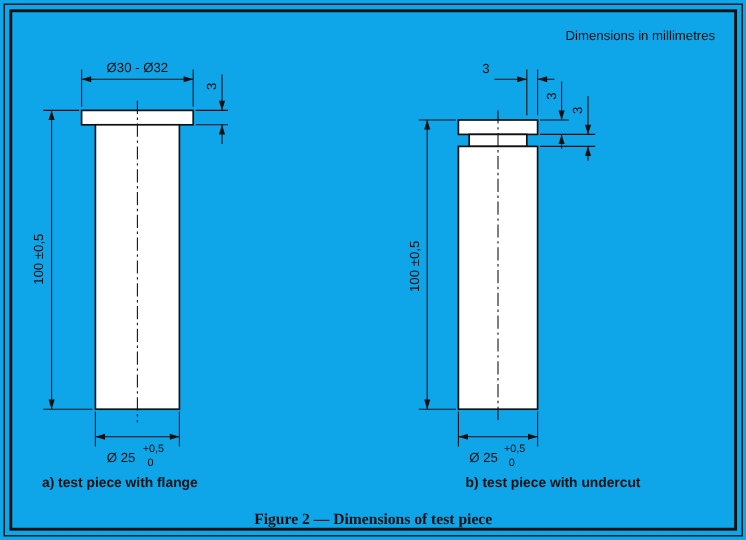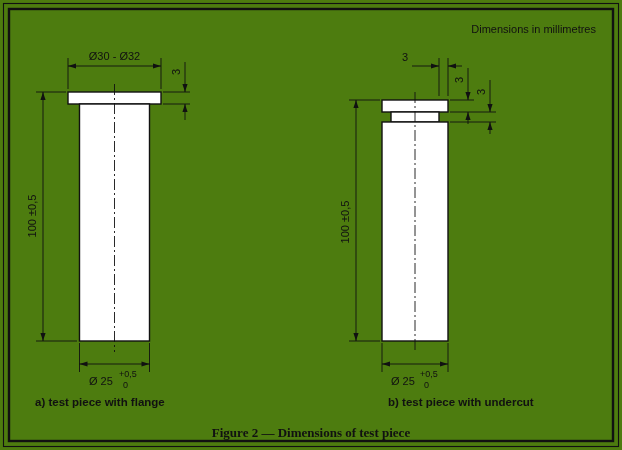--- a/index.html
+++ b/index.html
@@ -1,16 +1,16 @@
 <!DOCTYPE html>
 <html><head>
 <meta charset="utf-8">
 <style>
   html,body{margin:0;padding:0;background:#fff;}
-  .page{position:relative;width:622px;height:450px;background:#4d7c0f;overflow:hidden;}
+  .page{position:relative;width:622px;height:450px;background:#0ea5e9;overflow:hidden;}
   svg{position:absolute;left:0;top:0;}
   .outline{fill:#fff;stroke:#111;stroke-width:1.4;}
   .frame-thin{fill:none;stroke:#111;stroke-width:1.1;}
   .frame-thick{fill:none;stroke:#111;stroke-width:2.4;}
   .dim{stroke:#111;stroke-width:0.9;fill:none;}
   .cl{stroke:#111;stroke-width:0.9;fill:none;stroke-dasharray:11 3 2 3;}
   .dimtext{font:11px "Liberation Sans", sans-serif;fill:#111;}
   .toltext{font:9px "Liberation Sans", sans-serif;fill:#111;}
   .lbl{font:bold 11.5px "Liberation Sans", sans-serif;fill:#111;}
   .note{font:11px "Liberation Sans", sans-serif;fill:#111;}

